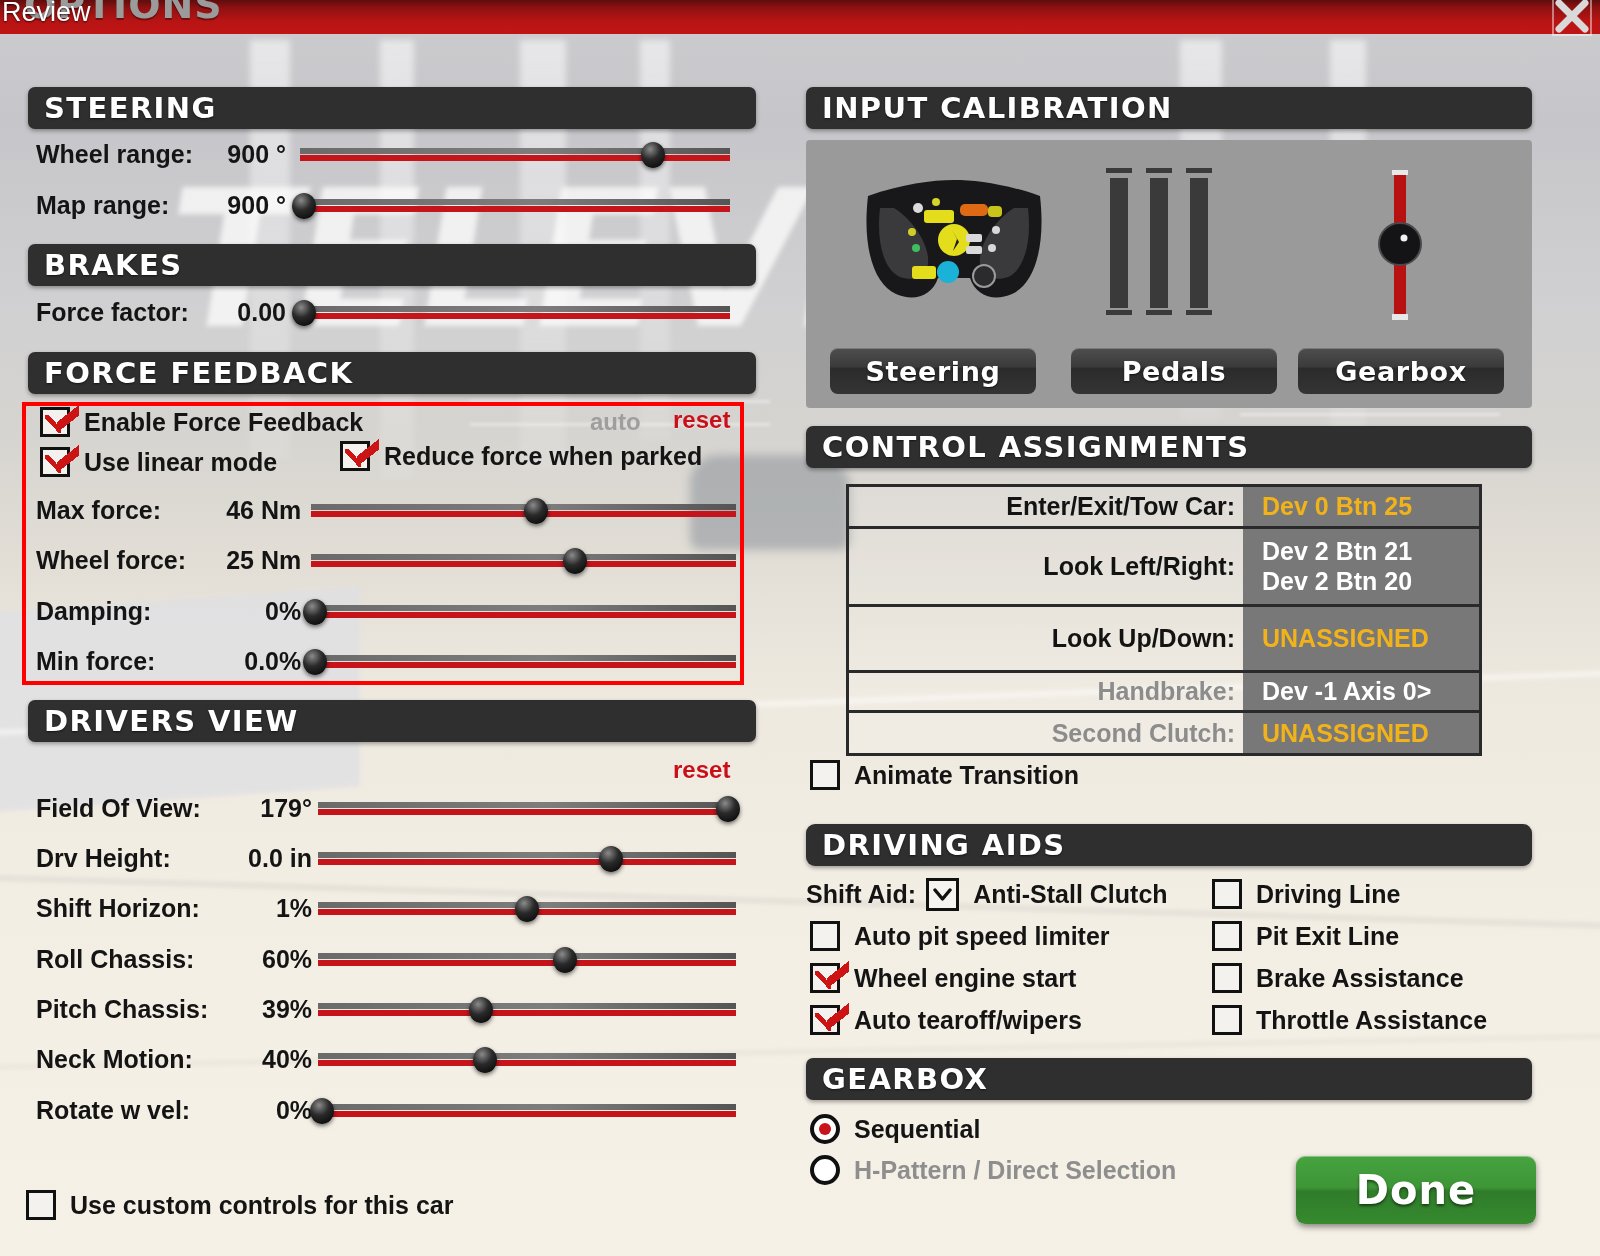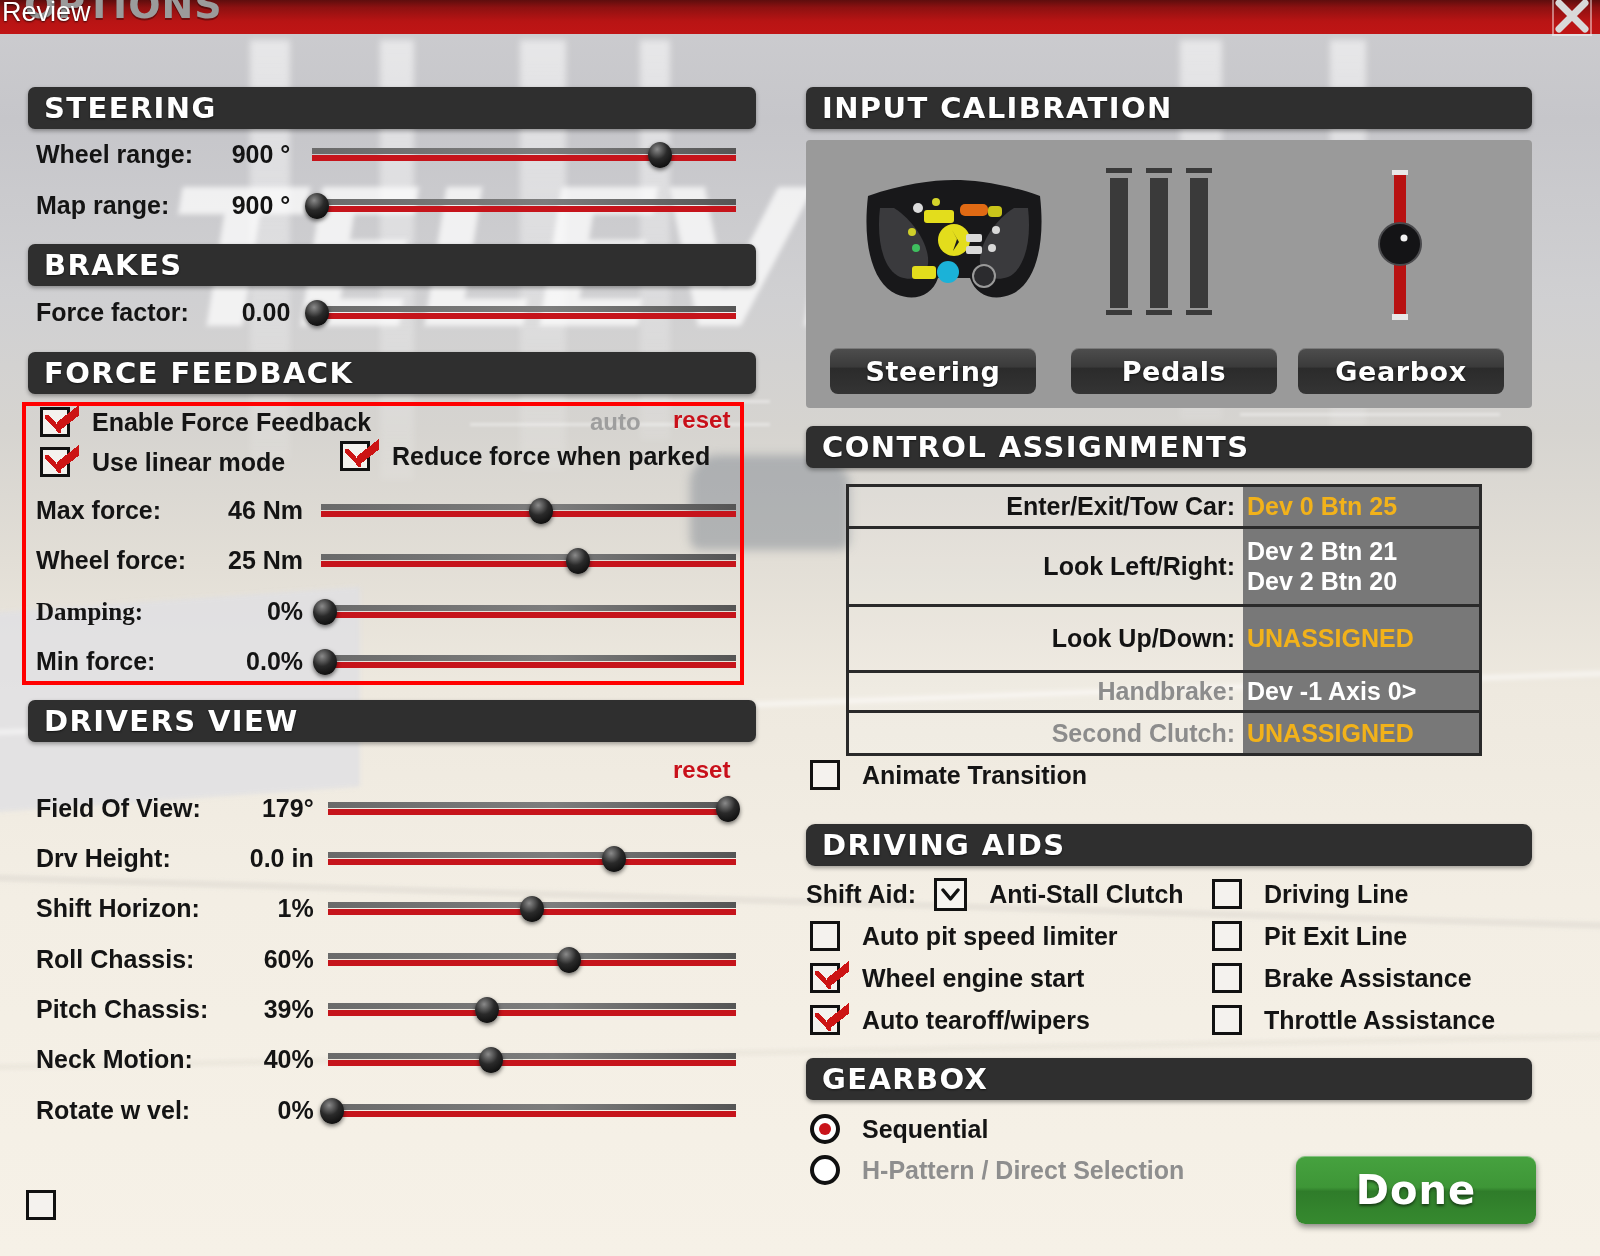--- a/index.html
+++ b/index.html
@@ -122,21 +122,21 @@
   .secbar span {
     margin-left: 16px;
     font-family: "DejaVu Sans", sans-serif;
     font-size: 29px; font-weight: 700;
     letter-spacing: 1.4px;
     color: #ffffff;
     text-shadow: 0 1px 2px rgba(0,0,0,.6);
   }
 
   
-  .row { position: absolute; display: flex; align-items: center; gap: 8px; }
+  .row { position: absolute; display: flex; align-items: center; }
   .lbl {
     font-family: "Liberation Sans", sans-serif;
     font-size: 25px; font-weight: 700; color: #141414;
     white-space: nowrap;
   }
   .val {
     font-family: "Liberation Sans", sans-serif;
     font-size: 25px; font-weight: 700; color: #141414;
     text-align: right; white-space: nowrap;
   }
@@ -246,21 +246,21 @@
     padding-right: 8px;
     font-family: "Liberation Sans", sans-serif;
     font-size: 25px; font-weight: 700; color: #131313;
     white-space: nowrap;
   }
   .ca-key.dim { color: #8c8c8c; }
   .ca-val {
     width: 236px; flex: none;
     background: #787878;
     display: flex; flex-direction: column; justify-content: center;
-    padding-left: 4px;
+    padding-left: 19px;
     font-family: "Liberation Sans", sans-serif;
     font-size: 25px; font-weight: 700;
     color: #ffffff;
   }
   .ca-val.amber { color: #f2b21a; }
   .ca-val .l2 { line-height: 1.18; }
 
   
   .aid-drop {
     width: 33px; height: 33px;
@@ -406,21 +406,21 @@
     <div class="lbl" style="width:180px;">Wheel force:</div>
     <div class="val" style="width:86px;">25 Nm</div>
     <div class="slider" style="width:426px;margin-left:10px;">
       <div class="track-grey"></div>
         <div class="track-red"></div>
       <div class="knob" style="left:62%"></div>
     </div>
   </div>
 
   <div class="row" style="left:36px;top:597px;width:700px;">
-    <div class="lbl" style="width:180px;font-family:Liberation Serif, serif;">Damping:</div>
+    <div class="lbl" style="width:180px;">Damping:</div>
     <div class="val" style="width:86px;">0%</div>
     <div class="slider" style="width:426px;margin-left:10px;">
       <div class="track-grey"></div>
         <div class="track-red"></div>
       <div class="knob" style="left:1%"></div>
     </div>
   </div>
 
   <div class="row" style="left:36px;top:647px;width:700px;">
     <div class="lbl" style="width:180px;">Min force:</div>
@@ -503,20 +503,21 @@
     <div class="val" style="width:84px;">0%</div>
     <div class="slider" style="width:430px;margin-left:6px;">
       <div class="track-grey"></div>
         <div class="track-red"></div>
       <div class="knob" style="left:1%"></div>
     </div>
   </div>
 
   <div class="row" style="left:26px;top:1190px;">
     <div class="cbx"></div>
+    <div class="cbx-label">Use custom controls for this car</div>
   </div>
 
   <div class="secbar" style="left:806px;top:87px;width:726px;">
     <span>INPUT CALIBRATION</span>
   </div>
 
   <div id="calib-panel">
 
     <div style="position:absolute;left:50px;top:38px;width:196px;height:130px;">
       <svg width="196" height="130" viewBox="0 0 196 130">

